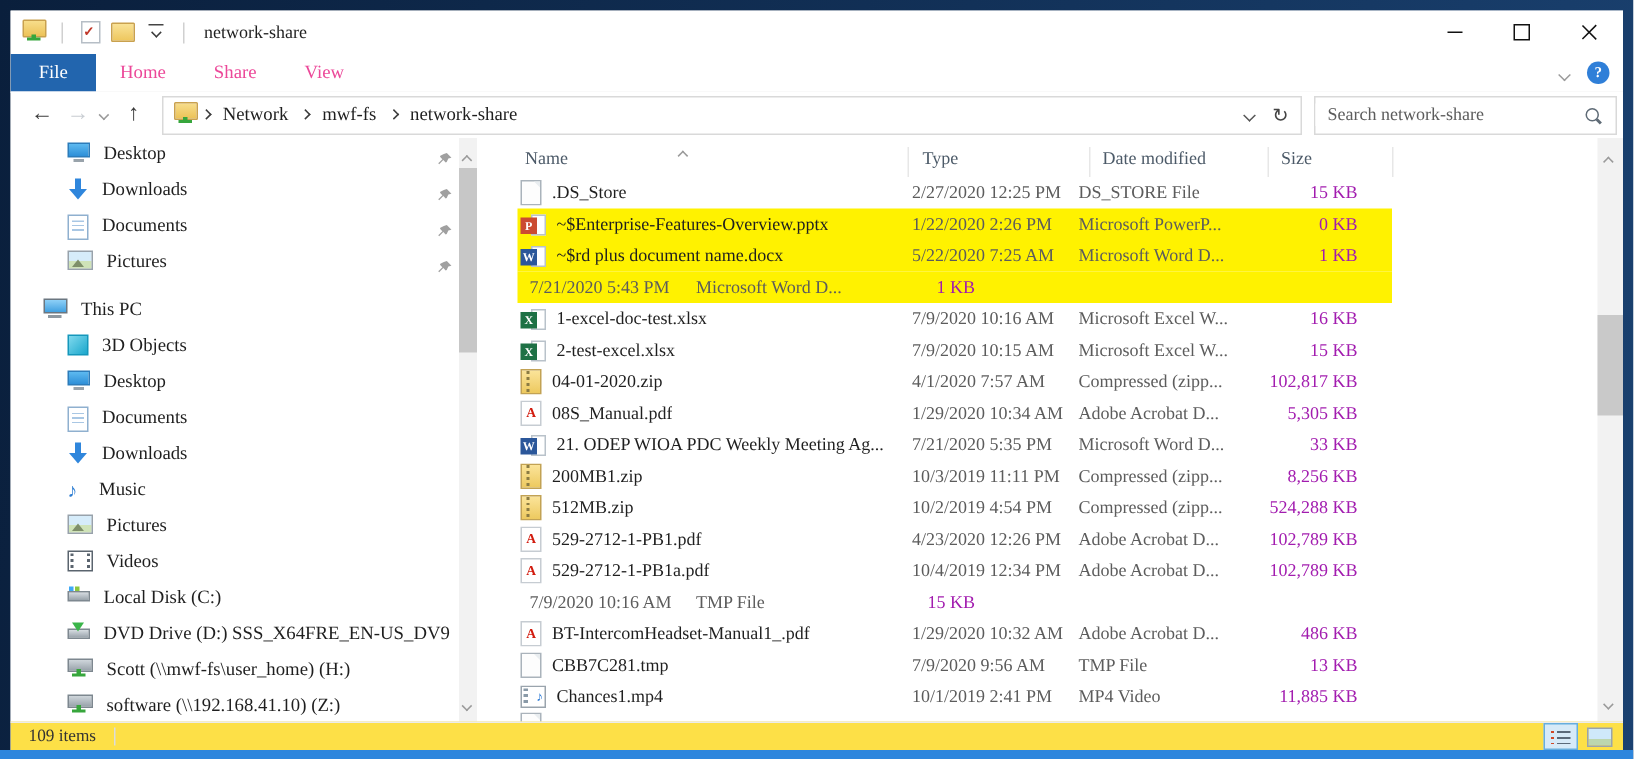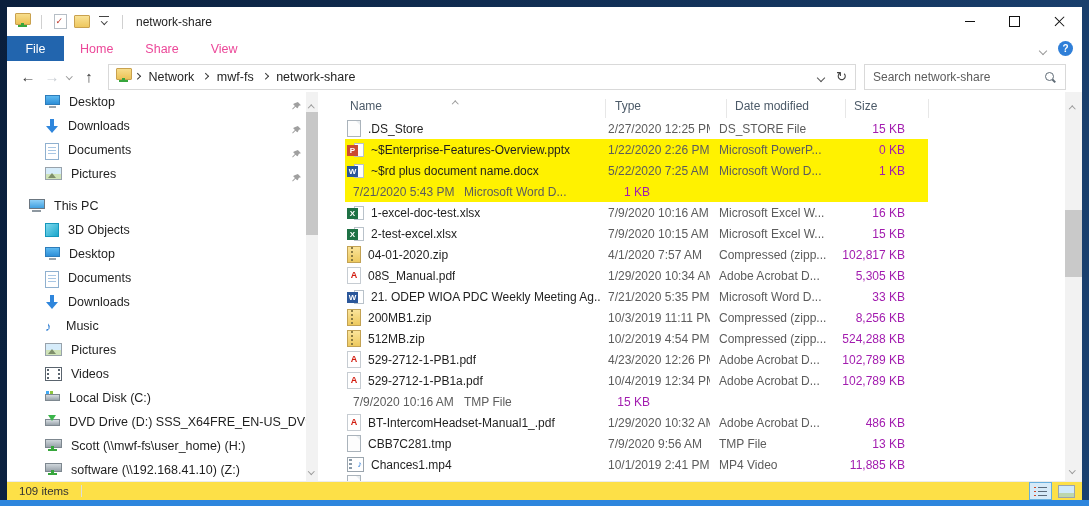--- a/index.html
+++ b/index.html
@@ -1,21 +1,21 @@
 <!DOCTYPE html>
 <html style="--hl: #FFF200; --tabblue: #2265AE; --taskbar: #2E86DD; --viewsel: #66AEDE;"><head>
 <meta charset="utf-8">
 <style>
   :root{
     --hl:#FFF200; --tabblue:#2265AE; --taskbar:#2E86DD; --viewsel:#66AEDE;
   }
   *{margin:0;padding:0;box-sizing:content-box}
   body{margin:0;font-family:"Liberation Sans","DejaVu Sans",sans-serif;-webkit-font-smoothing:antialiased}
   #stage{position:relative;width:1089px;height:506px;overflow:hidden;
-    background:linear-gradient(100deg,#0a1f3c 0%,#123158 55%,#1a4170 100%);}
+    background:linear-gradient(100deg,#0a1f3c 0%,#123158 55%,#1a4170 100%);font-family:Liberation Serif, serif;}
   #win{position:absolute;left:7px;top:7px;width:1075px;height:493px;background:#fff;overflow:hidden}
   .taskbar{position:absolute;left:0;bottom:0;width:100%;height:6px;background:var(--taskbar)}
 
   
   .titlebar{position:absolute;top:0;left:0;right:0;height:29px;display:flex;align-items:center;background:#fff}
   .titlebar .pad{width:5px}
   .vsep{width:1px;height:14px;background:#d0d0d0;margin:0 7px}
   .qat-btn{display:flex;align-items:center;justify-content:center;width:22px;height:24px}
   .title-text{font-size:12px;color:#1f1f1f;margin-left:6px;white-space:nowrap}
   .win-controls{margin-left:auto;display:flex;height:29px}
@@ -49,21 +49,21 @@
   .nav-back{width:26px;color:#3b3b3b;margin-left:8px}
   .nav-fwd{width:22px;color:#c9ced3}
   .nav-chev{width:13px}
   .nav-up{width:26px;color:#3b3b3b}
   .addressbox{flex:1;height:24px;border:1px solid #d9d9d9;margin-left:6px;margin-right:8px;display:flex;align-items:center;font-size:12.5px;color:#1f1f1f;background:#fff}
   .crumbs{display:flex;align-items:center;padding-left:7px;gap:1px}
   .bc-item{padding:0 6px;white-space:nowrap}
   .bc-sep{display:flex;align-items:center;padding:0 2px}
   .addr-right{margin-left:auto;display:flex;align-items:center;gap:12px;padding-right:8px}
   .refresh{font-size:13px;color:#444;line-height:1}
-  .searchbox{width:200px;height:24px;border:1px solid #d9d9d9;margin-right:16px;display:flex;align-items:center;background:#fff}
+  .searchbox{width:200px;height:24px;border:1px solid #d9d9d9;margin-right:4px;display:flex;align-items:center;background:#fff}
   .searchbox input{flex:1;border:none;outline:none;font-family:inherit;font-size:12px;color:#5c5c5c;padding-left:8px;min-width:0}
   .searchbox input::placeholder{color:#5c5c5c;opacity:1}
   .mag{position:relative;width:7px;height:7px;border:1.5px solid #5f6b76;border-radius:50%;margin-right:11px;flex:none}
   .mag::after{content:'';position:absolute;width:4px;height:1.5px;background:#5f6b76;transform:rotate(45deg);left:5.5px;top:7px}
 
   
   .main{position:absolute;top:85px;bottom:18px;left:0;right:0;display:flex;overflow:hidden;background:#fff}
 
   
   .sidebar{position:relative;width:323px;flex:none;overflow:hidden}

